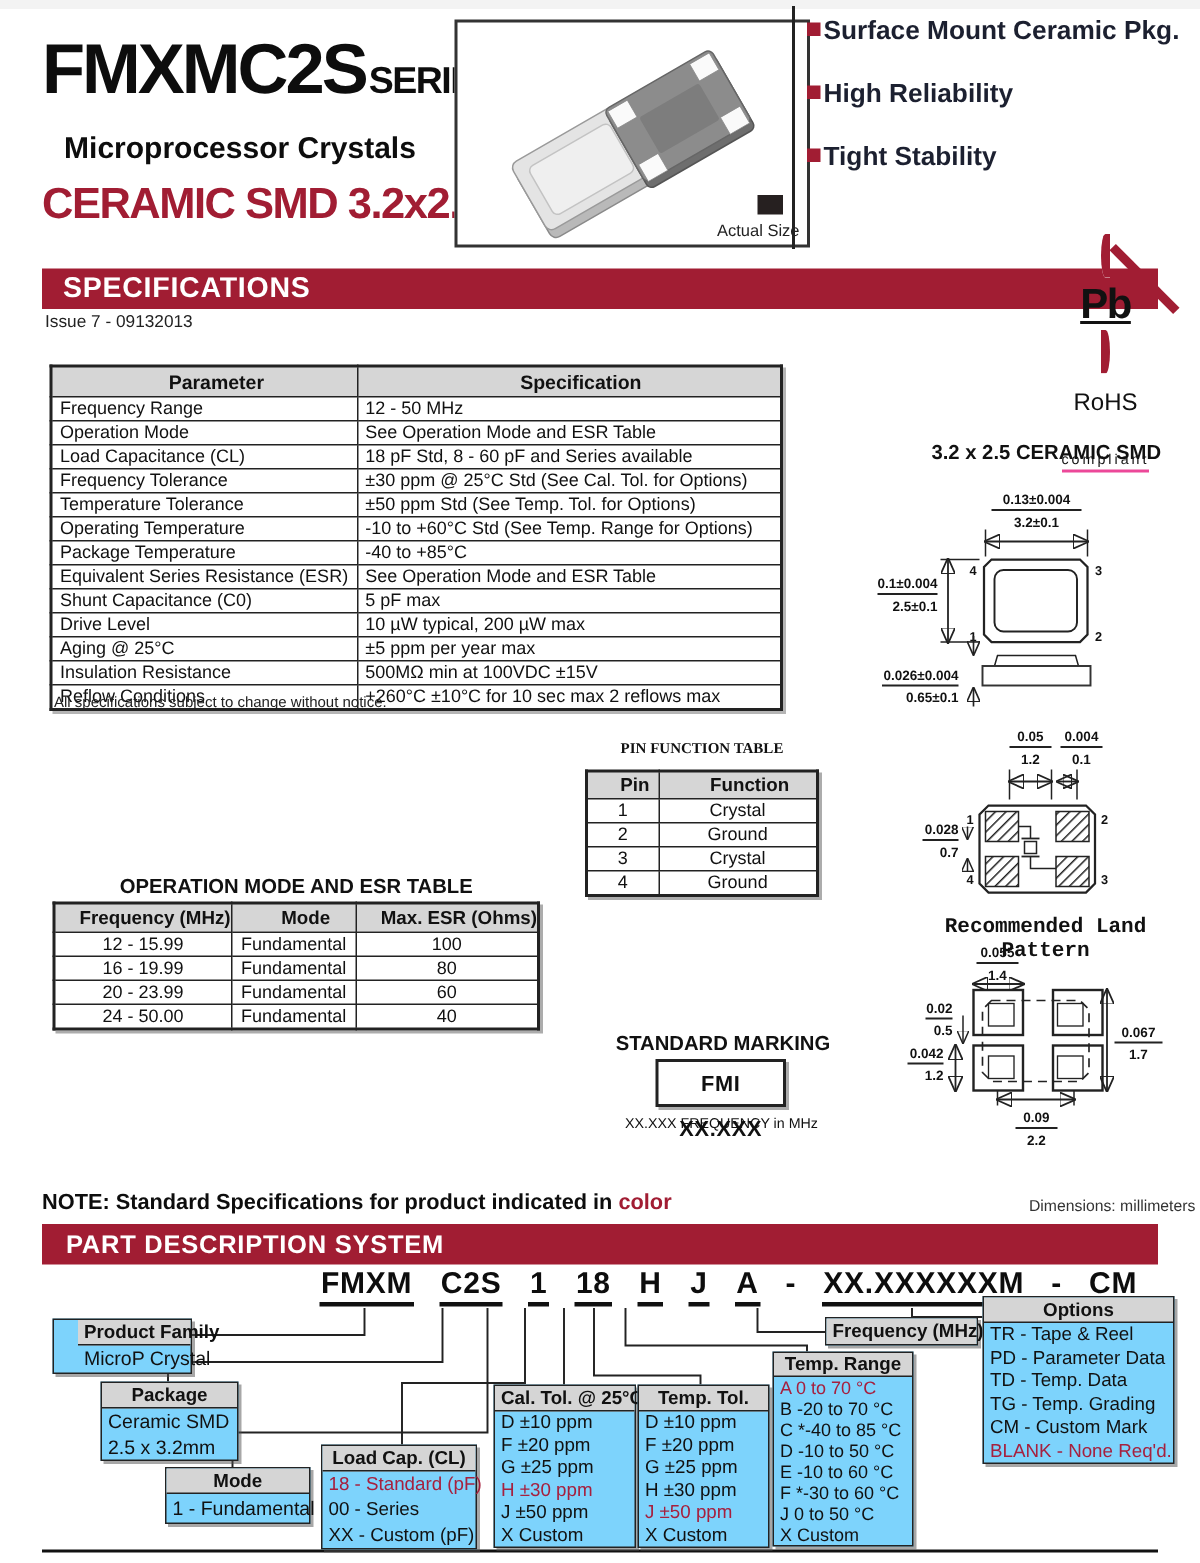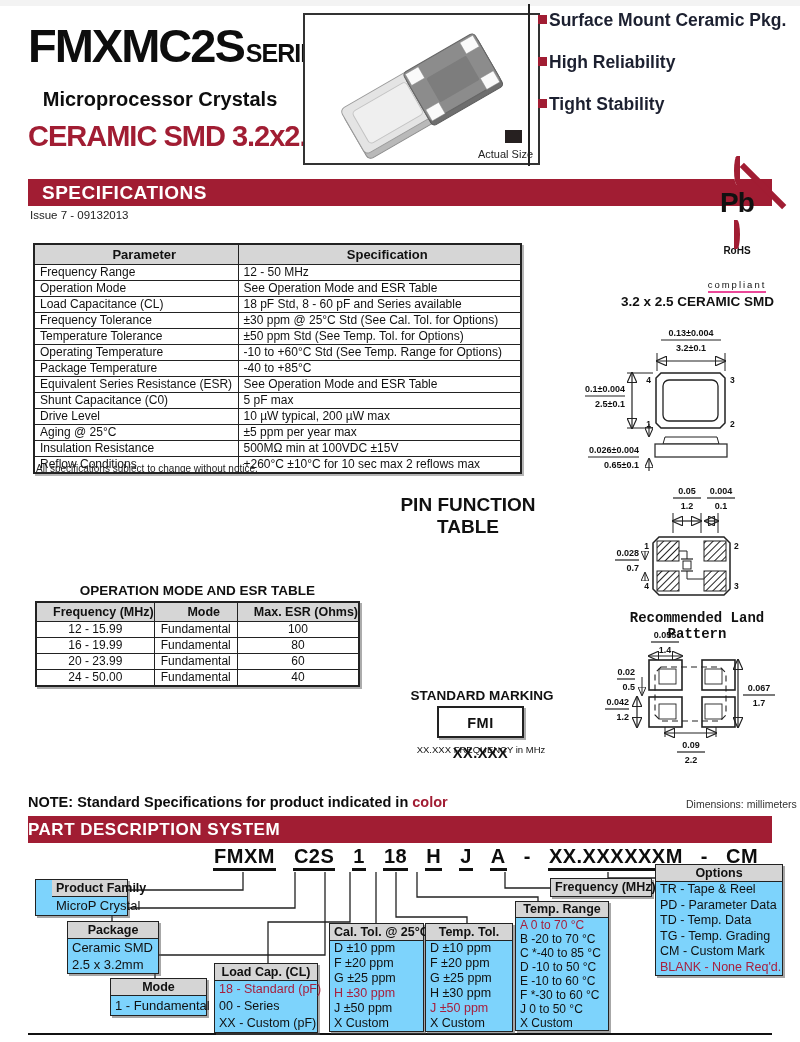--- a/index.html
+++ b/index.html
@@ -22,37 +22,37 @@
   .features { position:absolute; left:538px; top:10px; list-style:none; }
   .feature { position:relative; padding-left:11px; margin-bottom:21px; font-size:17.5px; font-weight:bold; color:#1c2030; white-space:nowrap; }
   .feature .sq { position:absolute; left:0; top:5px; width:9px; height:9px; background:#A11D33; }
 
   
   .spec-banner { position:absolute; left:28px; top:179px; width:744px; height:27px; background:#A11D33; color:#fff; font-size:19px; font-weight:bold; letter-spacing:0.5px; line-height:27px; padding-left:14px; }
   .issue { position:absolute; left:30px; top:209px; font-size:11.5px; color:#222; }
 
   .rohs { position:absolute; left:704px; top:162px; width:66px; text-align:center; }
   .rohs .circle { position:relative; width:58px; height:58px; margin:0 auto; border:6px solid #A11D33; border-radius:50%; background:#fff; overflow:hidden; }
-  .rohs .pb { display:block; line-height:46px; font-size:28px; font-weight:bold; color:#111; letter-spacing:-1px; }
+  .rohs .pb { display:block; line-height:46px; font-size:28px; font-weight:bold; color:#111; letter-spacing:-1px;text-decoration:underline; }
   .rohs .slash { position:absolute; top:20.5px; left:-7px; width:60px; height:6px; background:#A11D33; transform:rotate(45deg); }
-  .rohs .l1 { display:block; font-size:10px; font-weight:bold; margin-top:1px; }
+  .rohs .l1 { display:block; font-size:16px; font-weight:normal; margin-top:16px; }
   .rohs .l2 { display:inline-block; font-size:9.5px; font-weight:normal; letter-spacing:2px; border-bottom:2px solid #ec4899; padding-bottom:1px; }
 
   
   table { border-collapse:collapse; background:#fff; }
   th, td { border:1px solid #222; white-space:nowrap; }
   th { background:#d6d6d6; font-weight:bold; text-align:center;padding-left:16px; }
 
   .spec-table { position:absolute; left:33px; top:243px; width:489px; font-size:12px; box-shadow:2px 2px 0 rgba(90,90,90,.45); border:2px solid #222; }
   .spec-table th { height:20px; font-size:13px; }
   .spec-table td { height:15px; line-height:15px; padding:0 5px; }
   .spec-table td.p { width:204px; }
   .footnote { position:absolute; left:36px; top:463px; font-size:10px; color:#222; }
 
-  .pin-title { position:absolute; left:388px; top:494px; width:160px; text-align:center; font-size:19px; font-weight:bold; }
+  .pin-title { position:absolute; left:388px; top:494px; width:160px; text-align:center; font-size:10px; font-weight:bold;font-family:Liberation Serif, serif; }
   .pin-table { position:absolute; left:390px; top:513px; width:156px; font-size:12px; border:2px solid #222; box-shadow:2px 2px 0 rgba(90,90,90,.5); }
   .pin-table th { height:18px; font-size:12.5px; }
   .pin-table td { height:15px; line-height:15px; text-align:center; }
   .pin-table td.c1 { width:48px; }
 
   .esr-title { position:absolute; left:35px; top:583px; width:325px; text-align:center; font-size:13.5px; font-weight:bold; }
   .esr-table { position:absolute; left:35px; top:601px; width:325px; font-size:12px; border:2px solid #222; box-shadow:2px 2px 0 rgba(90,90,90,.5); }
   .esr-table th { height:19px; font-size:12.5px; }
   .esr-table td { height:15px; line-height:15px; text-align:center; }
 
@@ -66,21 +66,21 @@
   .dwg { position:absolute; left:575px; top:325px; }
   .dwg text { font-size:9px; font-weight:bold; fill:#111; }
   .dwg text.pin { font-size:8.5px; }
   .dwg line, .dwg path, .dwg polyline { stroke:#222; fill:none; }
 
   
   .note-line { position:absolute; left:28px; top:794px; font-size:14.5px; font-weight:bold; color:#0d0d0d; }
   .note-line .hl { color:#A11D33; }
   .dims-label { position:absolute; left:686px; top:798px; font-size:10.5px; color:#333; }
 
-  .pds-banner { position:absolute; left:28px; top:816px; width:744px; height:27px; background:#A11D33; color:#fff; font-size:17px; font-weight:bold; letter-spacing:0.5px; line-height:27px; padding-left:0; }
+  .pds-banner { position:absolute; left:28px; top:816px; width:744px; height:27px; background:#A11D33; color:#fff; font-size:17px; font-weight:bold; letter-spacing:0.5px; line-height:27px; padding-left:16px; }
 
   .partnum { position:absolute; left:213px; top:845px; display:flex; gap:17px; font-size:20px; font-weight:bold; letter-spacing:0.5px; color:#0d0d0d; }
   .partnum .seg { white-space:pre; }
   .partnum .seg.u { border-bottom:3px solid #111; padding:0 1px 0 1px; }
 
   .connectors { position:absolute; left:28px; top:845px; }
   .connectors path { stroke:#222; stroke-width:1.3; fill:none; }
   .botrule { position:absolute; left:28px; top:1033px; width:744px; height:2px; background:#111; }
 
   .pdbox { position:absolute; border:1.5px solid #222; background:#7dd3fc; box-shadow:2px 2px 0 rgba(80,80,80,.5); z-index:2; }
@@ -225,20 +225,50 @@
 
         <tr>
           <td class="p">Reflow Conditions</td>
           <td>+260°C ±10°C for 10 sec max 2 reflows max</td>
         </tr>
       </tbody>
   </table>
   <div class="footnote">All specifications subject to change without notice.</div>
 
   <div class="pin-title">PIN FUNCTION TABLE</div>
+  <table class="pin-table">
+    <thead>
+      <tr>
+        <th>Pin</th>
+        <th>Function</th>
+      </tr>
+    </thead>
+    <tbody>
+
+        <tr>
+          <td class="c1">1</td>
+          <td>Crystal</td>
+        </tr>
+
+        <tr>
+          <td class="c1">2</td>
+          <td>Ground</td>
+        </tr>
+
+        <tr>
+          <td class="c1">3</td>
+          <td>Crystal</td>
+        </tr>
+
+        <tr>
+          <td class="c1">4</td>
+          <td>Ground</td>
+        </tr>
+      </tbody>
+  </table>
 
   <div class="esr-title">OPERATION MODE AND ESR TABLE</div>
   <table class="esr-table">
     <thead>
       <tr>
         <th>Frequency (MHz)</th>
         <th>Mode</th>
         <th>Max. ESR (Ohms)</th>
       </tr>
     </thead>

